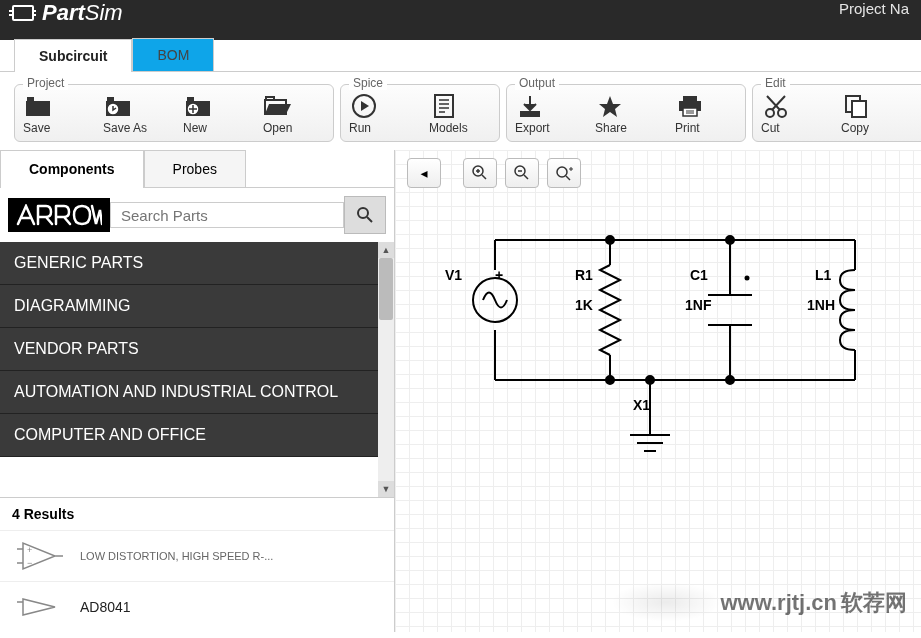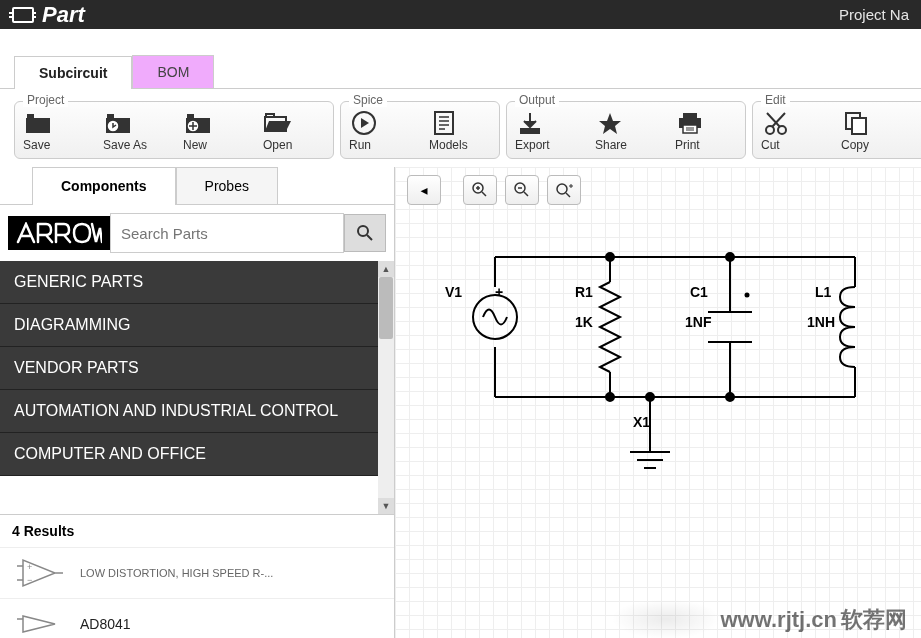--- a/index.html
+++ b/index.html
@@ -1,45 +1,45 @@
 <!DOCTYPE html>
 <html><head>
 <meta charset="utf-8">
 <style>
 * { box-sizing: border-box; margin: 0; padding: 0; font-family: Arial, sans-serif; }
 body { width: 921px; height: 638px; overflow: hidden; background: #fff; }
 
-.topbar { background: #292929; color: #fff; height: 29px; display: flex; align-items: center; padding: 0 12px; justify-content: space-between; gap: 47px; }
+.topbar { background: #292929; color: #fff; height: 40px; display: flex; align-items: flex-start; padding: 0 12px; justify-content: space-between; gap: 47px; }
 .logo { display: flex; align-items: center; font-size: 22px; font-style: italic; font-weight: bold; }
 .logo-icon { width: 22px; height: 16px; border: 2px solid #fff; border-radius: 2px; margin-right: 8px; position: relative; }
 .logo-icon::before { content:''; position:absolute; left:-5px; top:3px; width:3px; height:2px; background:#fff; box-shadow: 0 4px 0 #fff, 24px 0 0 #fff, 24px 4px 0 #fff; }
-.logo .light { font-weight: normal; margin-top: 48px; }
+.logo .light { font-weight: normal; }
 .proj-label { font-size: 15px; color: #e5e5e5; }
 
-.tabbar { height: 60px; display: flex; align-items: flex-end; padding: 8px 14px 0; border-bottom: 1px solid #ccc; background: #fff; }
-.tab { padding: 8px 24px; border: 1px solid #ccc; border-bottom: none; background: #f0abfc; font-size: 14px; color: #444; cursor: pointer; }
+.tabbar { height: 32px; display: flex; align-items: flex-end; padding: 8px 14px 0; border-bottom: 1px solid #ccc; background: #fff; }
+.tab { padding: 8px 24px; border: 1px solid #ccc; border-bottom: none; background: #0ea5e9; font-size: 14px; color: #444; cursor: pointer; }
 .tab.active { background: #fff; font-weight: bold; color: #222; position: relative; top: 1px; }
 
 .toolbar { display: flex; padding: 4px 14px 8px; gap: 6px; background: #fff; }
 .tgroup { border: 1px solid #ccc; border-radius: 6px; padding: 6px 8px 4px; position: relative; margin-top: 8px; display: flex; gap: 18px; background: linear-gradient(#fdfdfd,#f0f0f0); }
 .tgroup-label { position: absolute; top: -9px; left: 8px; background: #fff; padding: 0 4px; font-size: 12px; color: #666; }
 .tbtn { width: 62px; display: flex; flex-direction: column; align-items: flex-start; gap: 2px; padding: 2px 0; cursor: pointer; border-radius: 3px; }
 .tbtn .ico { width: 30px; height: 26px; display: flex; align-items: center; justify-content: center; }
 .tbtn .lbl { font-size: 12px; color: #333; }
 
 .main { display: flex; height: calc(638px - 40px - 42px - 74px); }
 .left { width: 395px; border-right: 1px solid #ccc; display: flex; flex-direction: column; position: relative; }
-.left-tabs { display: flex; border-bottom: 1px solid #ccc; padding-left: 32px; }
+.left-tabs { display: flex; border-bottom: 1px solid #ccc; }
 .left-tab { flex: 0 0 auto; padding: 10px 28px; border: 1px solid #ccc; border-bottom: none; font-size: 14px; background: #f5f5f5; cursor: pointer; }
 .left-tab.active { background: #fff; font-weight: bold; position: relative; }
 .left-tab.active::after { content:''; position:absolute; bottom:-1px; left:0; right:0; height:1px; background:#fff; }
 
 .search-row { display: flex; align-items: center; padding: 8px; gap: 0; }
 .arrow-logo { background: #000; color: #fff; font-family: monospace; font-weight: bold; font-size: 18px; padding: 6px 8px; letter-spacing: -1px; }
-.search-input { flex: 1; height: 40px; border: 1px solid #ccc; padding: 9px 10px; font-size: 15px; }
+.search-input { flex: 1; height: 26px; border: 1px solid #ccc; padding: 9px 10px; font-size: 15px; }
 .search-btn { width: 42px; height: 38px; background: #ddd; border: 1px solid #bbb; display: flex; align-items: center; justify-content: center; cursor: pointer; }
 
 .cat-list { flex: 1; overflow: hidden; position: relative; }
 .cat { background: #3a3a3a; color: #fff; font-weight: normal; font-size: 16px; padding: 12px 14px; border-bottom: 1px solid #222; cursor: pointer; }
 .scroll-track { position: absolute; right: 0; top: 0; bottom: 0; width: 16px; background: #eee; }
 .scroll-thumb { position: absolute; top: 0; left: 1px; right: 1px; height: 62px; background: #bbb; border-radius: 2px; }
 .scroll-arrow { position:absolute; left:0; right:0; height:16px; background:#ddd; display:flex; align-items:center; justify-content:center; font-size:9px; color:#555; }
 
 .results-hdr { padding: 8px 12px; font-size: 14px; font-weight: bold; border-top: 1px solid #ccc; }
 .result { display: flex; align-items: center; padding: 6px 12px; gap: 12px; border-top: 1px solid #eee; }

